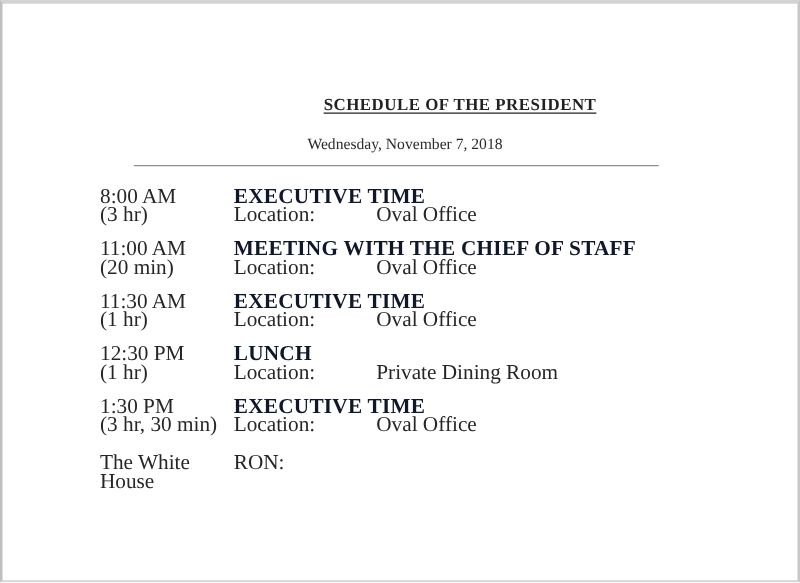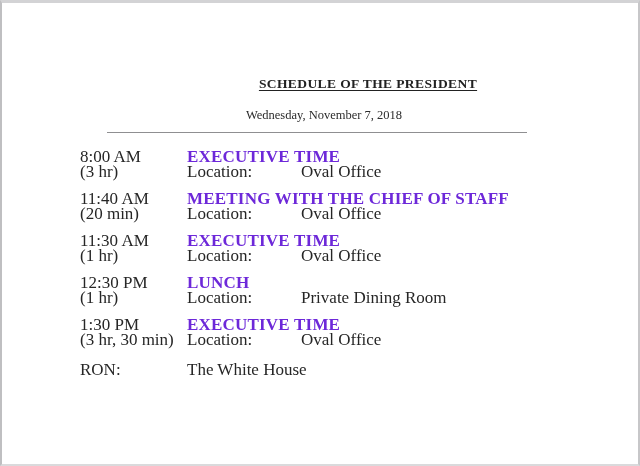--- a/index.html
+++ b/index.html
@@ -63,21 +63,21 @@
     width: 480px;
     font-size: 17px;
     line-height: 15px;
   }
   .entry {
     display: grid;
     grid-template-columns: 107px 114px 1fr;
     margin-bottom: 12px;
   }
   .entry .time      { grid-column: 1; grid-row: 1; }
-  .entry .title     { grid-column: 2 / 4; grid-row: 1; font-weight: bold; letter-spacing: 0.2px; color: #6d28d9; }
+  .entry .title     { grid-column: 2 / 4; grid-row: 1; font-weight: bold; letter-spacing: 0.2px; color: #0f172a; }
   .entry .duration  { grid-column: 1; grid-row: 2; }
   .entry .loc-label { grid-column: 2; grid-row: 2; }
   .entry .loc-value { grid-column: 3; grid-row: 2; }
   .ron-row {
     display: grid;
     grid-template-columns: 107px 1fr;
     margin-top: 15px;
   }
 </style>
 </head>
@@ -93,21 +93,21 @@
 
     <div class="entry">
       <span class="time">8:00 AM</span>
       <span class="title">EXECUTIVE TIME</span>
       <span class="duration">(3 hr)</span>
       <span class="loc-label">Location:</span>
       <span class="loc-value">Oval Office</span>
     </div>
 
     <div class="entry">
-      <span class="time">11:40 AM</span>
+      <span class="time">11:00 AM</span>
       <span class="title">MEETING WITH THE CHIEF OF STAFF</span>
       <span class="duration">(20 min)</span>
       <span class="loc-label">Location:</span>
       <span class="loc-value">Oval Office</span>
     </div>
 
     <div class="entry">
       <span class="time">11:30 AM</span>
       <span class="title">EXECUTIVE TIME</span>
       <span class="duration">(1 hr)</span>
@@ -125,18 +125,18 @@
 
     <div class="entry">
       <span class="time">1:30 PM</span>
       <span class="title">EXECUTIVE TIME</span>
       <span class="duration">(3 hr, 30 min)</span>
       <span class="loc-label">Location:</span>
       <span class="loc-value">Oval Office</span>
     </div>
 
     <div class="ron-row">
+      <span>The White House</span>
       <span>RON:</span>
-      <span>The White House</span>
     </div>
 
   </div>
 </div>
 
 </body></html>

